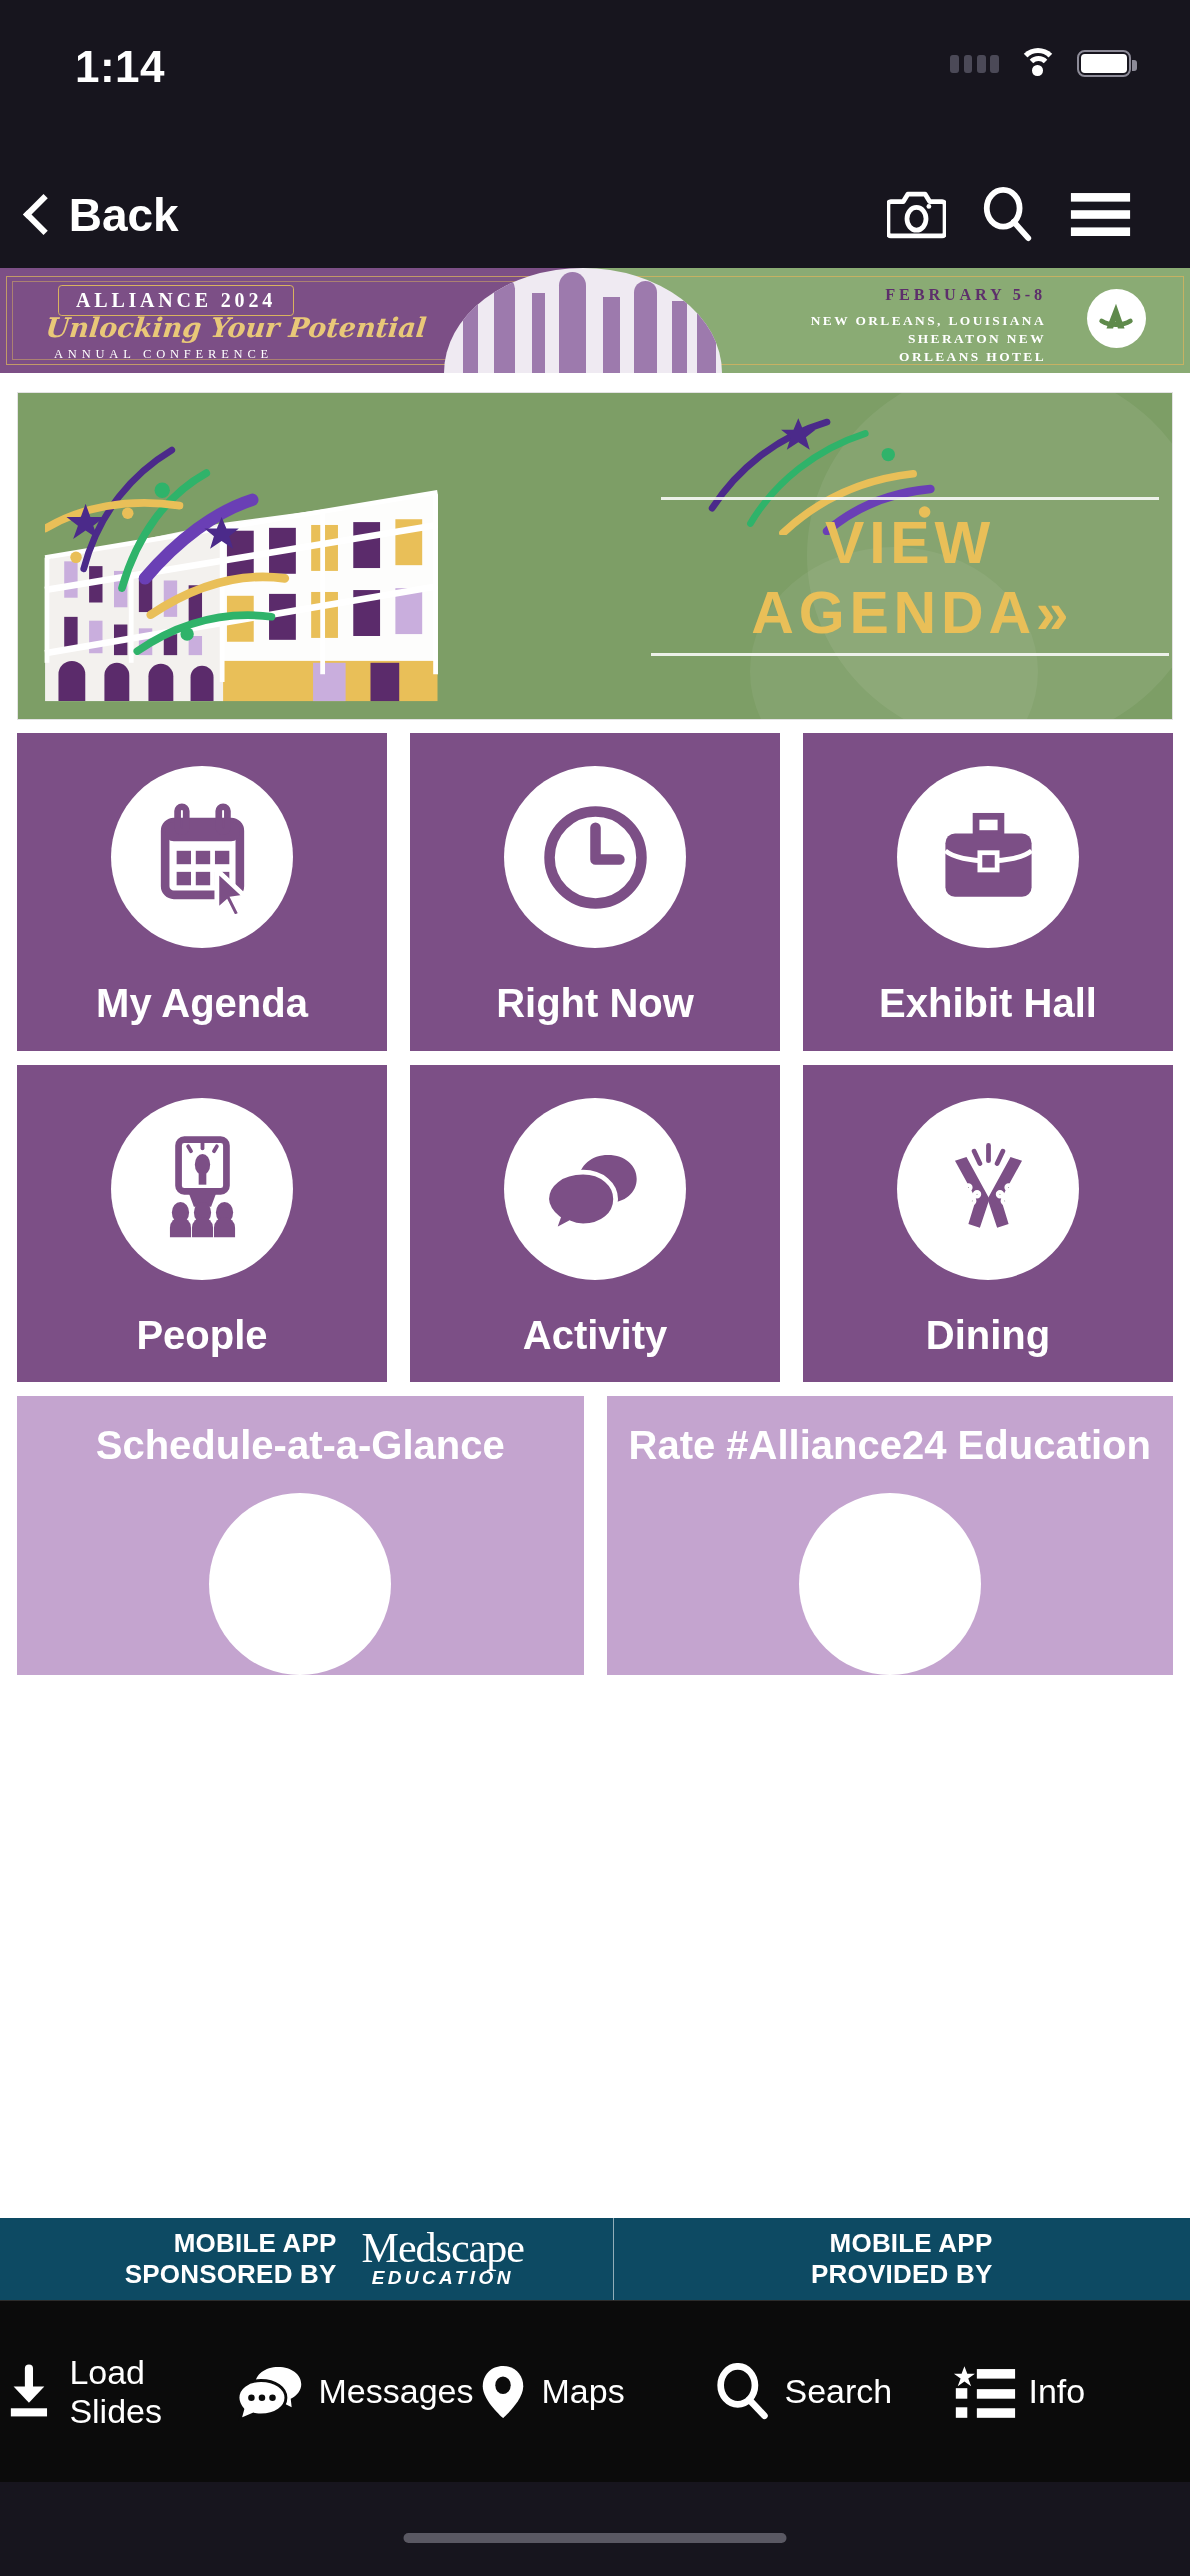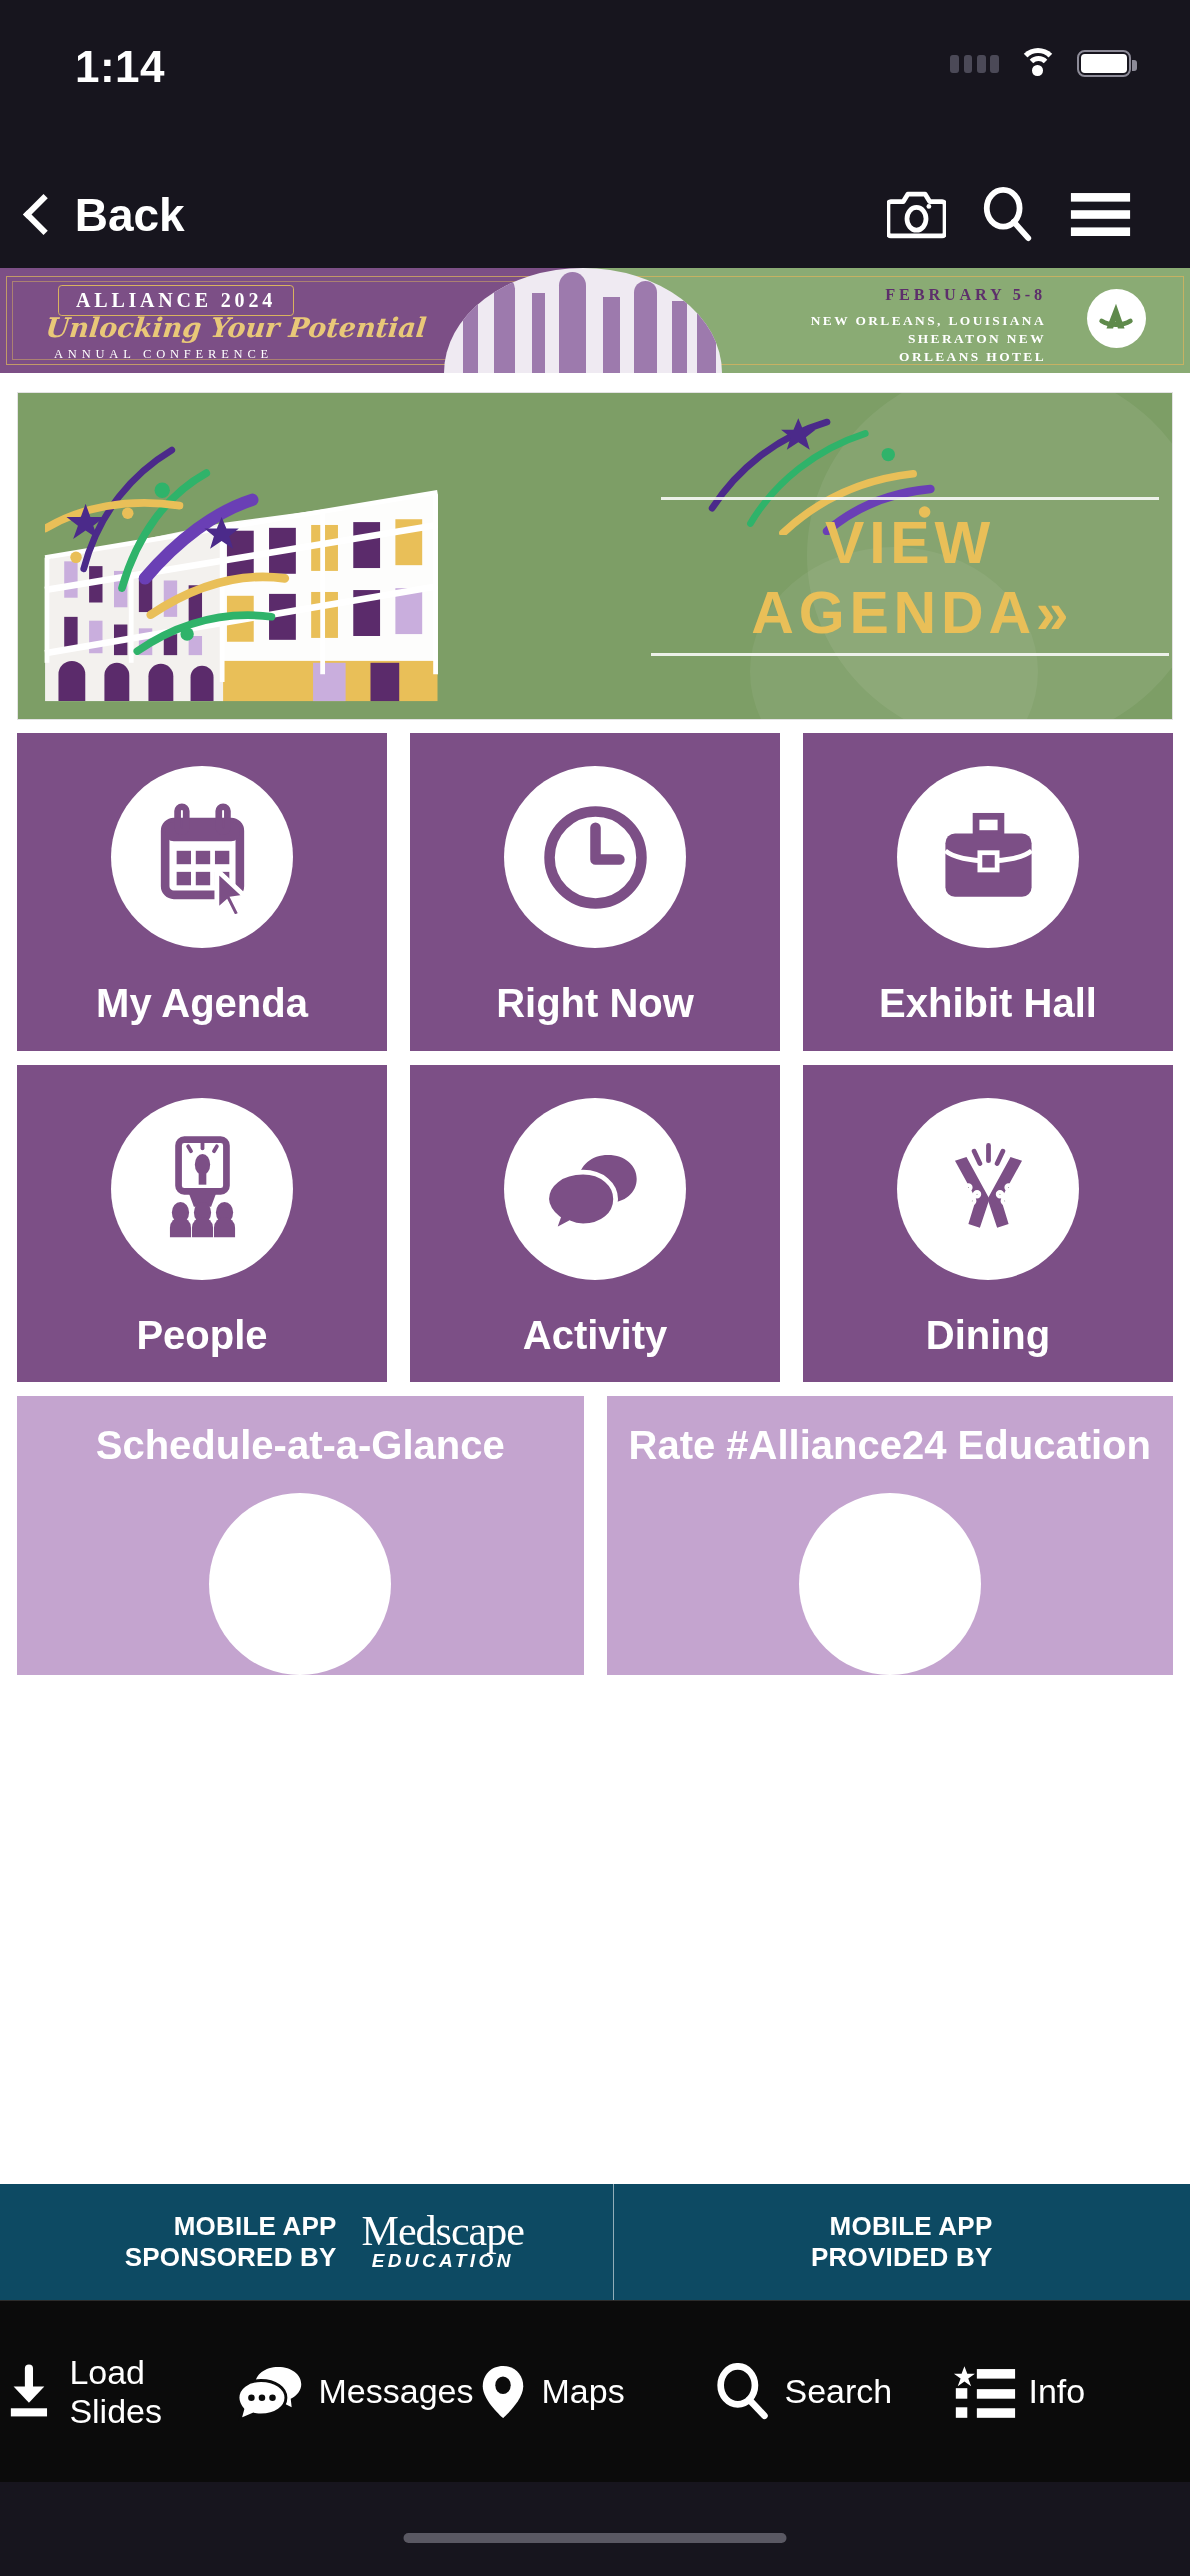--- a/index.html
+++ b/index.html
@@ -28,21 +28,21 @@
     border:none; background:#fff; border-radius:50%; }
   .batt { width:54px; height:27px; border:2.9px solid #8d8b98; border-radius:7.7px;
     position:relative; padding:1.9px; }
   .batt span { display:block; height:100%; width:100%; background:#fff; border-radius:3.8px; }
   .batt:after { content:""; position:absolute; right:-7.7px; top:7.7px; width:4.8px;
     height:11.5px; background:#8d8b98; border-radius:0 2.9px 2.9px 0; }
 
   
   .navbar { height:107px; background:#17151e; display:flex; align-items:center;
     padding:0 44px 0 21px; }
-  .back { display:flex; align-items:center; gap:17px; cursor:pointer; }
+  .back { display:flex; align-items:center; gap:11px; cursor:pointer; }
   .chev { width:29px; height:29px; border-left:6.7px solid #fff;
     border-bottom:6.7px solid #fff; transform:rotate(45deg); margin-left:7.7px; }
   .back-label { color:#fff; font-size:46px; font-weight:600; }
   .nav-sp { flex:1; }
   .nav-ic { width:92px; height:77px; display:flex; align-items:center;
     justify-content:center; cursor:pointer; }
   .nav-ic svg { display:block; }
 
   
   .confbar { height:105px; display:flex; position:relative; overflow:hidden; }
@@ -100,21 +100,21 @@
     display:flex; flex-direction:column; align-items:center; cursor:pointer; }
   .tile.light { background:#c4a4cf; }
   .badge { width:182px; height:182px; border-radius:50%; background:#fff;
     display:flex; align-items:center; justify-content:center; }
   .tile-label { color:#fff; font-size:40px; font-weight:700; margin-top:33px;
     text-align:center; line-height:1.12; }
   .tile.light .tile-label { order:-1; margin:0 0 25px; }
   .row.light-row .tile { padding:27px 9.6px 0; }
 
   
-  .sponsor { position:absolute; left:0; right:0; bottom:276px; height:116px;
+  .sponsor { position:absolute; left:0; right:0; bottom:276px; height:82px;
     background:#0d4a63; display:flex; align-items:center;padding-left:36px; }
   .sp-half { flex:1; display:flex; align-items:center; justify-content:center;
     gap:25px; height:100%; }
   .sp-half.b { border-left:1.9px solid rgba(255,255,255,.55); }
   .sp-txt { color:#fff; font-size:26px; font-weight:700; line-height:1.18;
     text-align:right; letter-spacing:0.2px; }
   .medscape { color:#fff; text-align:center; }
   .medscape .m1 { font-family:"Liberation Serif", serif; font-size:42px;
     line-height:.95; letter-spacing:-1px; }
   .medscape .m2 { font-size:19px; font-weight:700; letter-spacing:3.4px;

